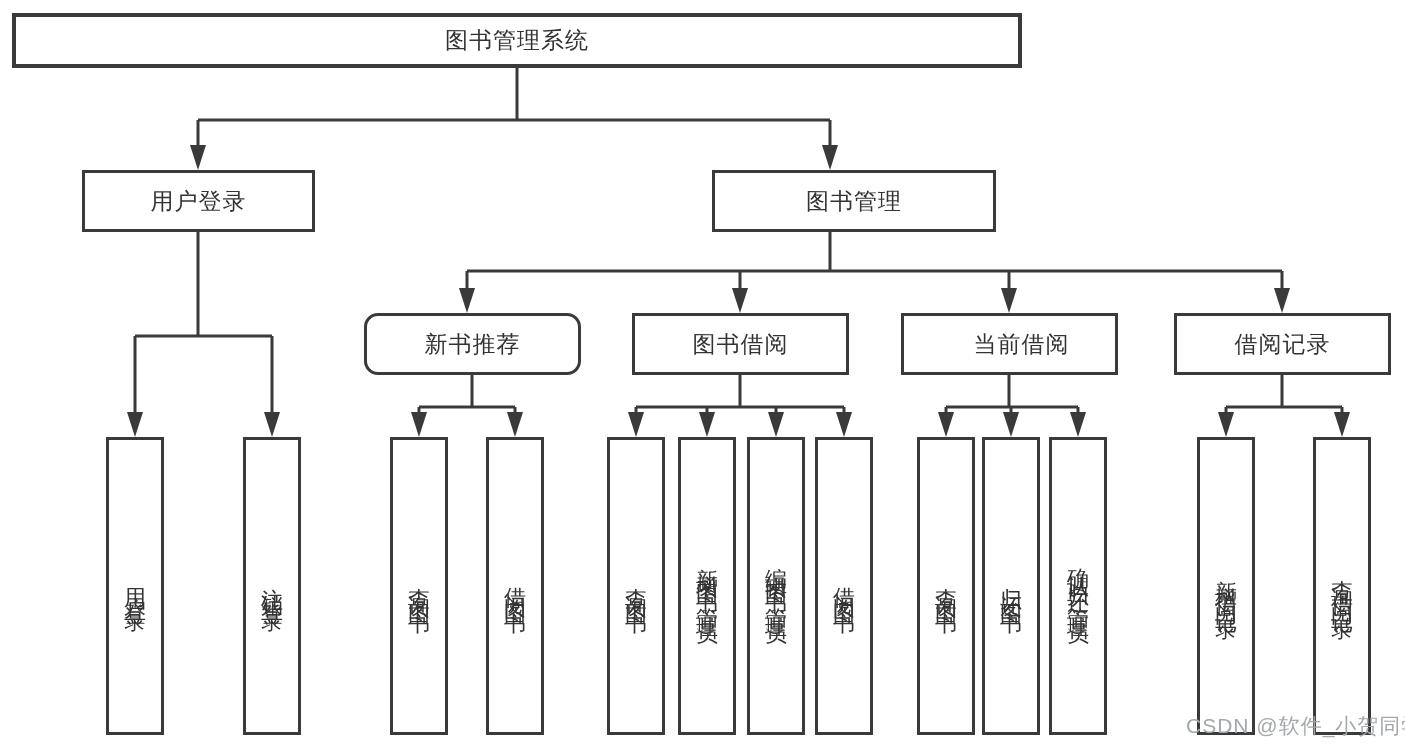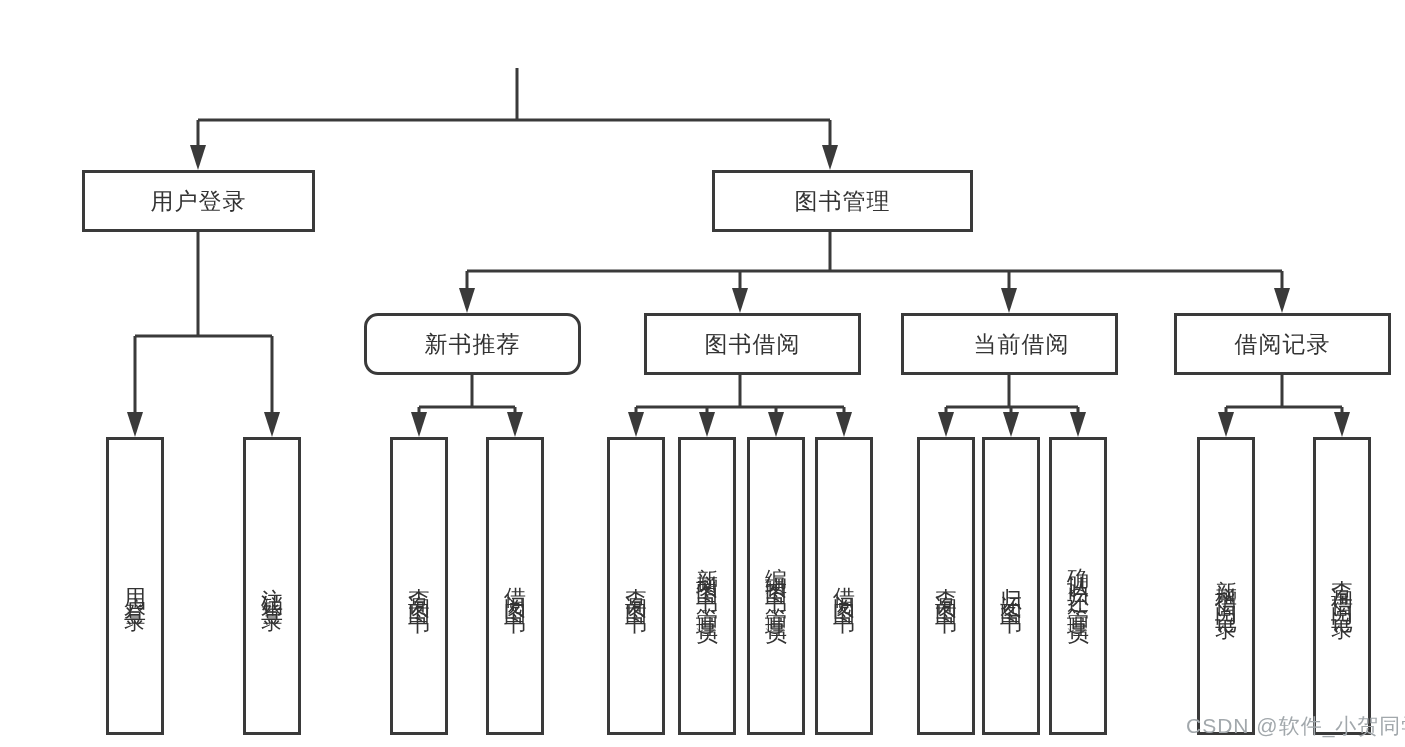--- a/index.html
+++ b/index.html
@@ -70,26 +70,27 @@
       <polygon points="768,412 784,412 776,437"></polygon>
       <polygon points="836,412 852,412 844,437"></polygon>
       <polygon points="938,412 954,412 946,437"></polygon>
       <polygon points="1003,412 1019,412 1011,437"></polygon>
       <polygon points="1070,412 1086,412 1078,437"></polygon>
       <polygon points="1218,412 1234,412 1226,437"></polygon>
       <polygon points="1334,412 1350,412 1342,437"></polygon>
     </g>
   </svg>
 
+  <div class="node root" style="left:12px; top:13px; width:1010px; height:55px;">图书管理系统</div>
 
   <div class="node" style="left:82px; top:170px; width:233px; height:62px;">用户登录</div>
-  <div class="node" style="left:712px; top:170px; width:261px; height:62px;">图书管理</div>
+  <div class="node" style="left:712px; top:170px; width:284px; height:62px;">图书管理</div>
 
   <div class="node" style="left:364px; top:313px; width:217px; height:62px;border-radius:14px;">新书推荐</div>
-  <div class="node" style="left:632px; top:313px; width:217px; height:62px;margin-left:12px;">图书借阅</div>
+  <div class="node" style="left:632px; top:313px; width:217px; height:62px;">图书借阅</div>
   <div class="node" style="left:901px; top:313px; width:217px; height:62px;padding-left:24px;">当前借阅</div>
   <div class="node" style="left:1174px; top:313px; width:217px; height:62px;">借阅记录</div>
 
   <div class="node vbox" style="left:106px; top:437px; width:58px; height:298px;">用户登录</div>
   <div class="node vbox" style="left:243px; top:437px; width:58px; height:298px;">注销登录</div>
 
   <div class="node vbox" style="left:390px; top:437px; width:58px; height:298px;">查询图书</div>
   <div class="node vbox" style="left:486px; top:437px; width:58px; height:298px;">借阅图书</div>
 
   <div class="node vbox" style="left:607px; top:437px; width:58px; height:298px;">查询图书</div>

